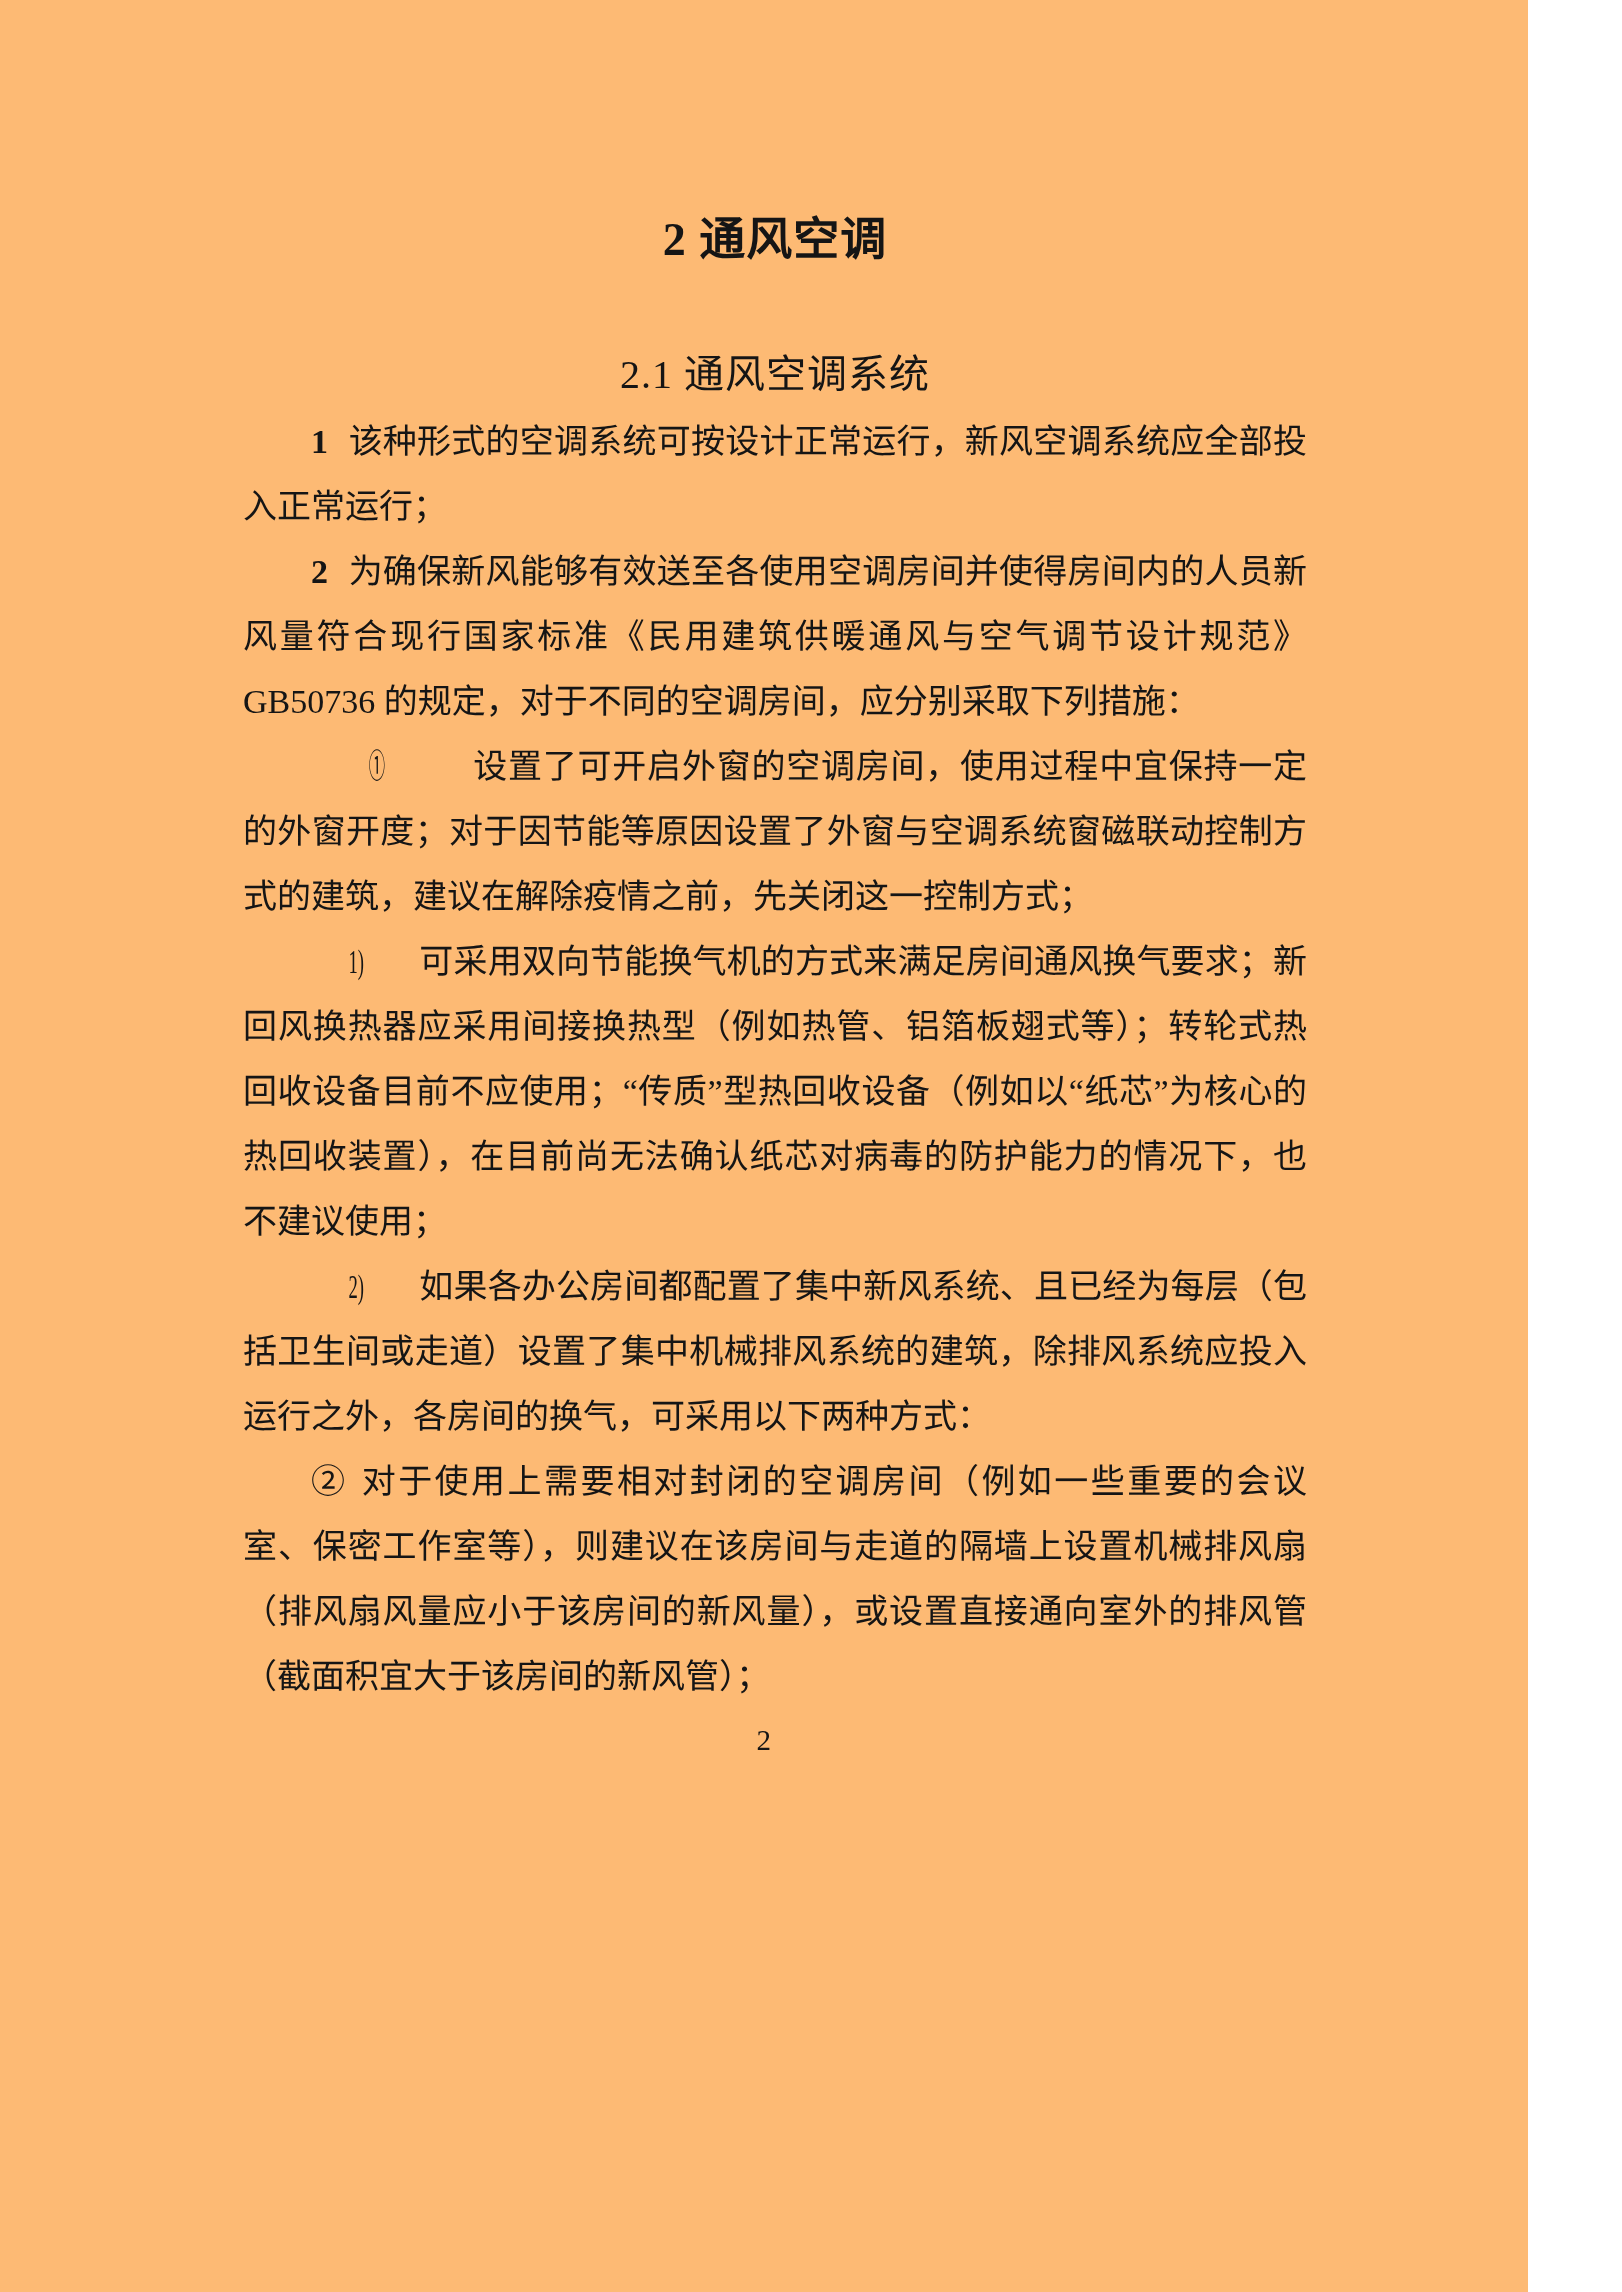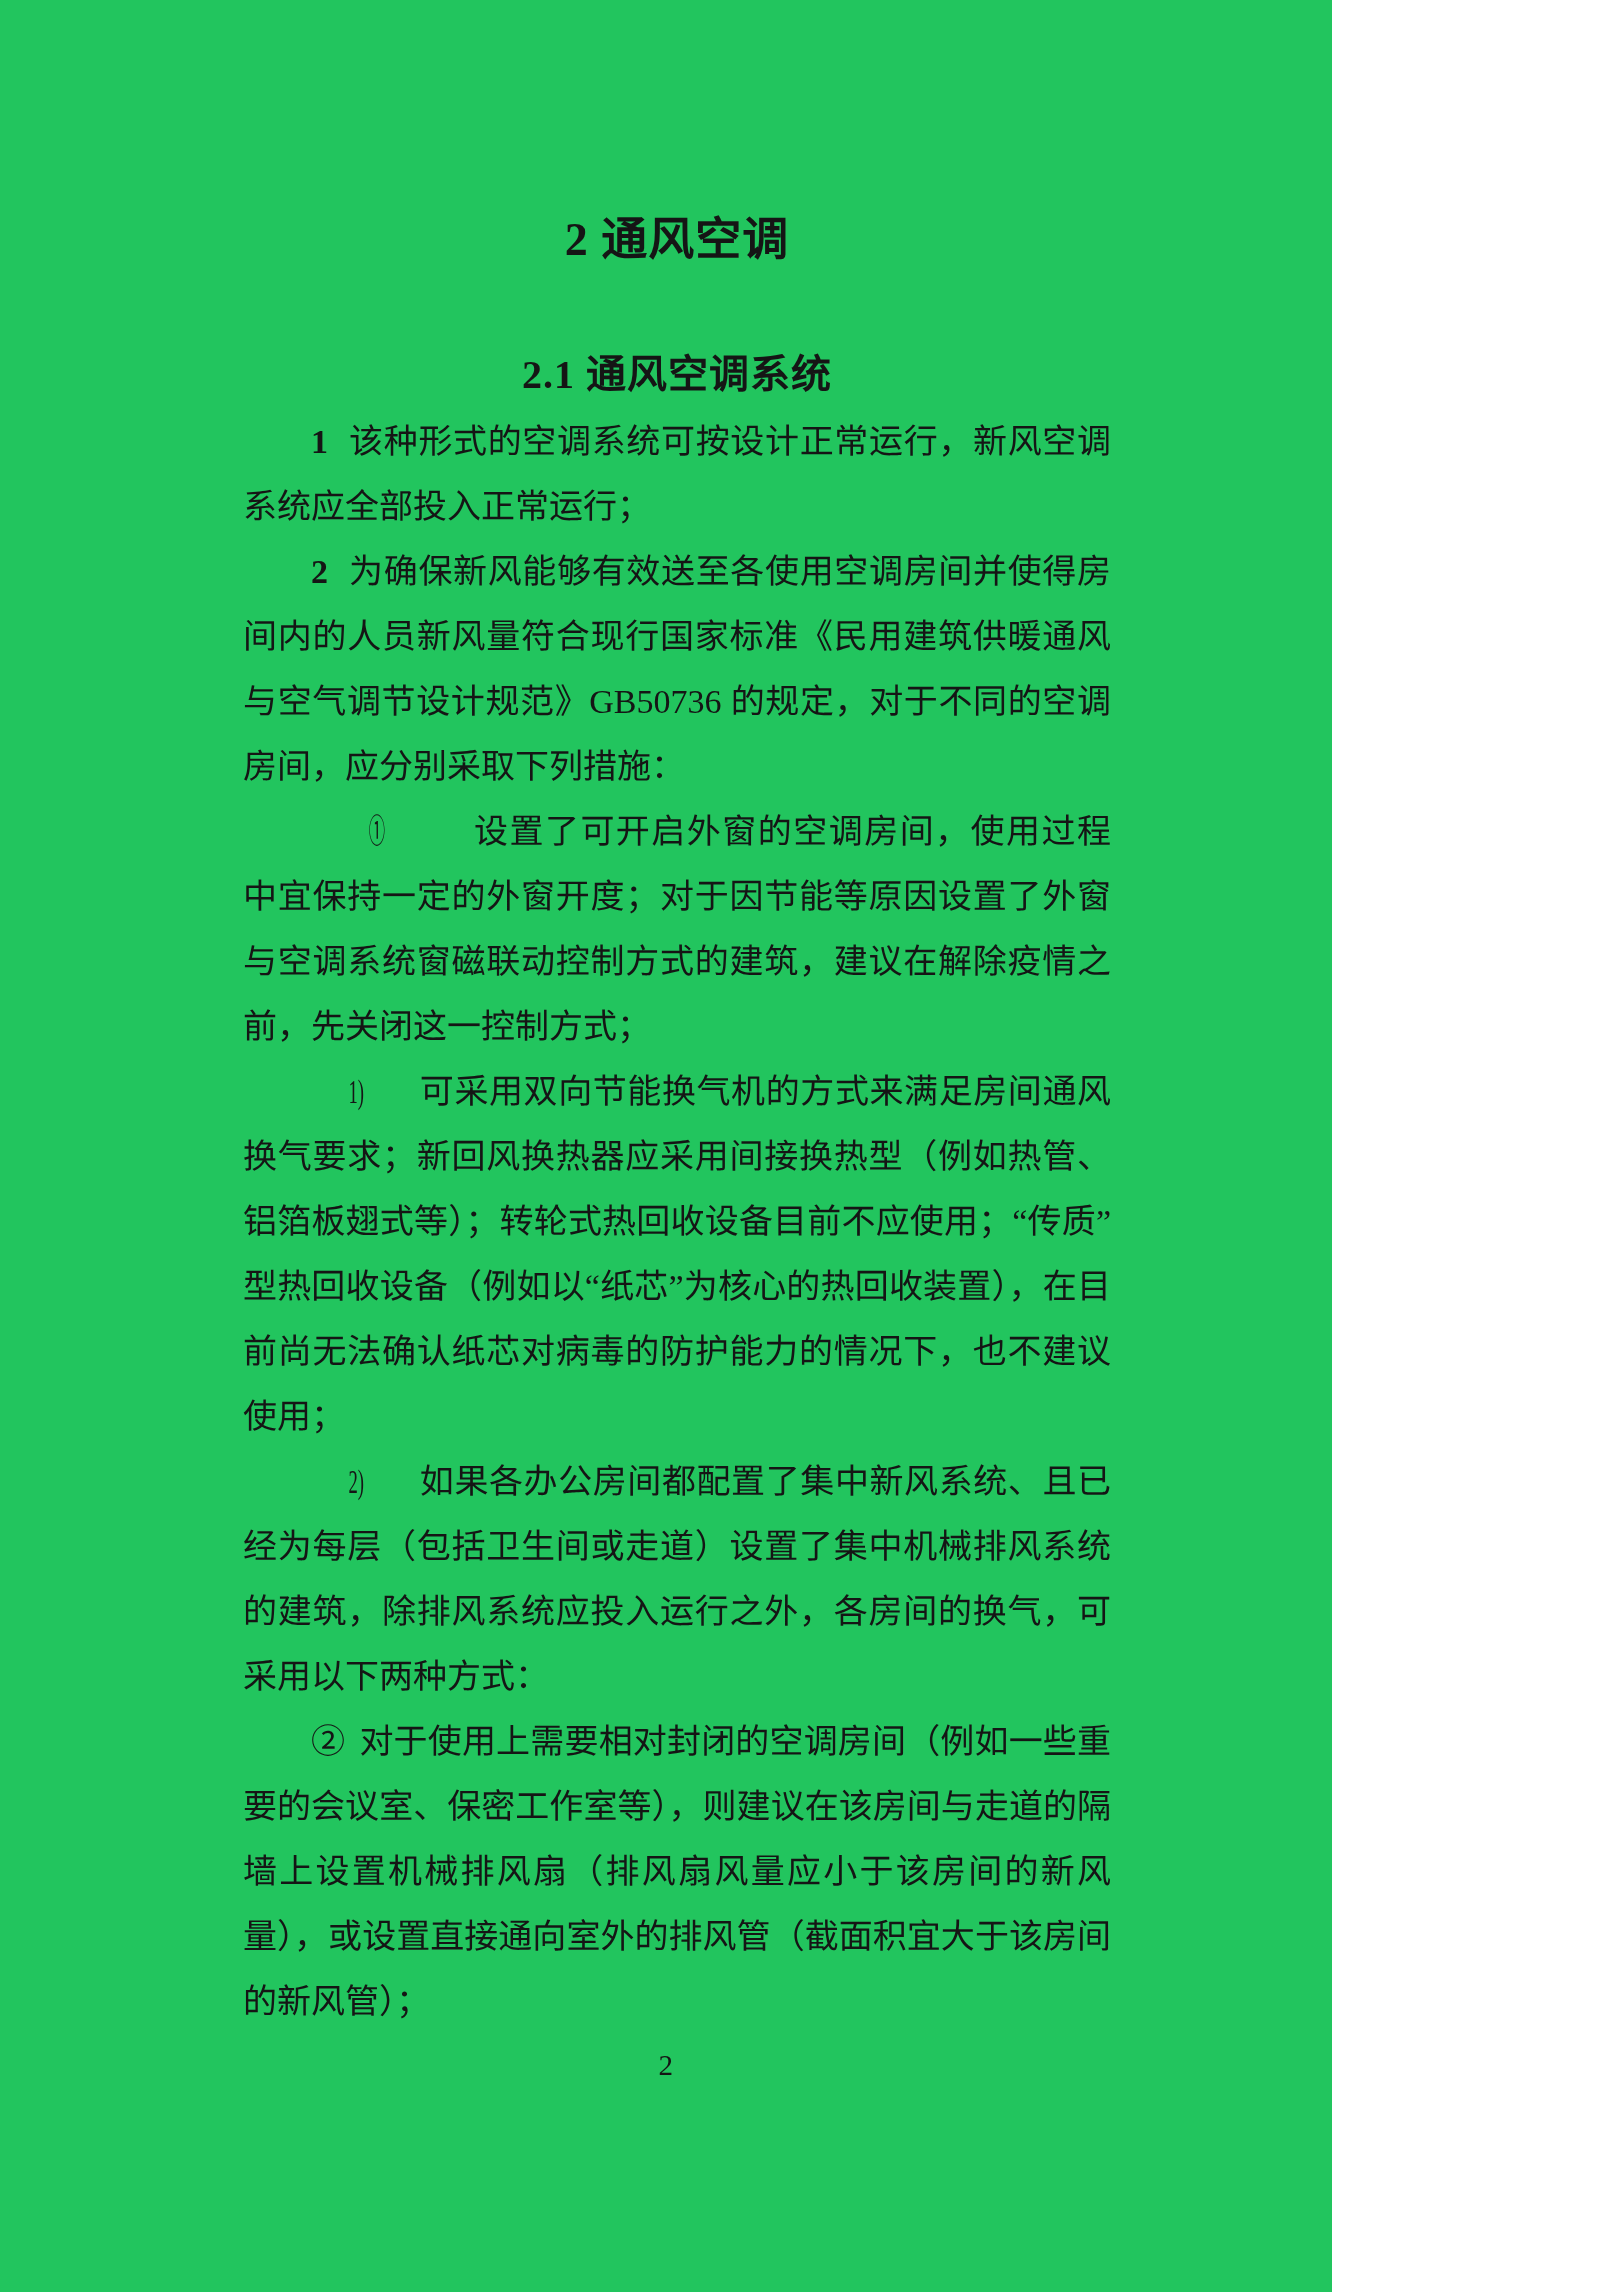--- a/index.html
+++ b/index.html
@@ -3,37 +3,37 @@
 <meta charset="utf-8">
 <style>
   * { margin: 0; padding: 0; box-sizing: border-box; }
   html, body { background: #ffffff; }
   body {
     font-family: "Liberation Serif", "DejaVu Serif", serif;
     color: #151515;
   }
   .page {
     position: relative;
-    width: 1332px;
+    width: 1528px;
     height: 2293px;
-    background: #22c55e;
+    background: #fdba74;
     padding: 212px 221px 0 243px;
     overflow: hidden;
   }
   .doc-title {
     text-align: center;
     font-size: 46px;
     font-weight: bold;
     line-height: 1.2;
     letter-spacing: 1px;
   }
   .doc-subtitle {
     text-align: center;
     font-size: 40px;
-    font-weight: bold;
+    font-weight: normal;
     line-height: 1.2;
     margin-top: 84px;
     letter-spacing: 1px;
   }
   .body-text {
     margin-top: 9.8px;
   }
   .para {
     font-size: 34px;
     line-height: 65px;

